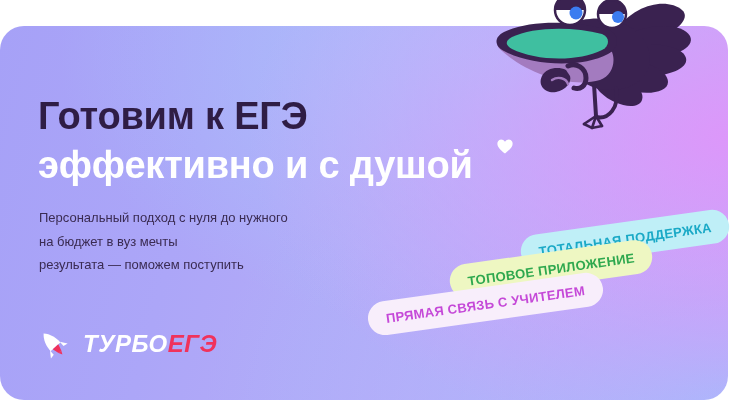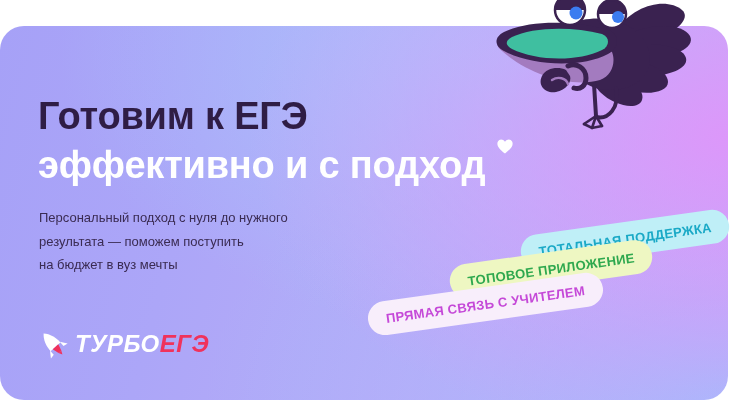--- a/index.html
+++ b/index.html
@@ -80,21 +80,21 @@
   .subtitle div { white-space: nowrap; }
 
   
   .logo {
     position: absolute;
     left: 38px;
     top: 329px;
     z-index: 6;
     display: flex;
     align-items: center;
-    gap: 7px;
+    gap: 15px;
   }
   .logo-rocket { width: 30px; height: 30px; display: block; }
   .logo-text {
     font-size: 24px;
     font-weight: 800;
     font-style: italic;
     letter-spacing: 0.5px;
     line-height: 1;
   }
   .logo-text .w { color: #ffffff; }
@@ -198,31 +198,31 @@
       <path d="M88 128 L96 132 L106 130"></path>
     </g>
 
     <path d="M70 74 C62 70 50 72 46 80 C41 90 50 98 60 96 C70 94 76 86 74 80 Z" fill="#3a2250"></path>
     <path d="M56 84 C62 80 70 82 72 88" fill="none" stroke="#a37bbf" stroke-width="2.4" stroke-linecap="round"></path>
     <path d="M72 70 C80 66 90 72 90 82 C90 90 84 94 78 92" fill="none" stroke="#3a2250" stroke-width="5" stroke-linecap="round"></path>
   </svg>
 
   <div class="headline">
     <div class="h-line dark">Готовим к ЕГЭ</div>
-    <div class="h-line light">эффективно и с подход</div>
+    <div class="h-line light">эффективно и с душой</div>
   </div>
 
   <svg class="heart-icon" viewBox="0 0 24 24" xmlns="http://www.w3.org/2000/svg">
     <path d="M12 21 C4 15 1.5 10.5 3.5 6.5 C5.2 3.2 9.6 3.2 12 7 C14.4 3.2 18.8 3.2 20.5 6.5 C22.5 10.5 20 15 12 21 Z" fill="#ffffff"></path>
   </svg>
 
   <div class="subtitle">
     <div>Персональный подход с нуля до нужного</div>
+    <div>на бюджет в вуз мечты</div>
     <div>результата — поможем поступить</div>
-    <div>на бюджет в вуз мечты</div>
   </div>
 
   <div class="pill pill-1">
     <span>ТОТАЛЬНАЯ ПОДДЕРЖКА</span>
   </div>
   <div class="pill pill-2">
     <span>ТОПОВОЕ ПРИЛОЖЕНИЕ</span>
   </div>
   <div class="pill pill-3">
     <span>ПРЯМАЯ СВЯЗЬ С УЧИТЕЛЕМ</span>

